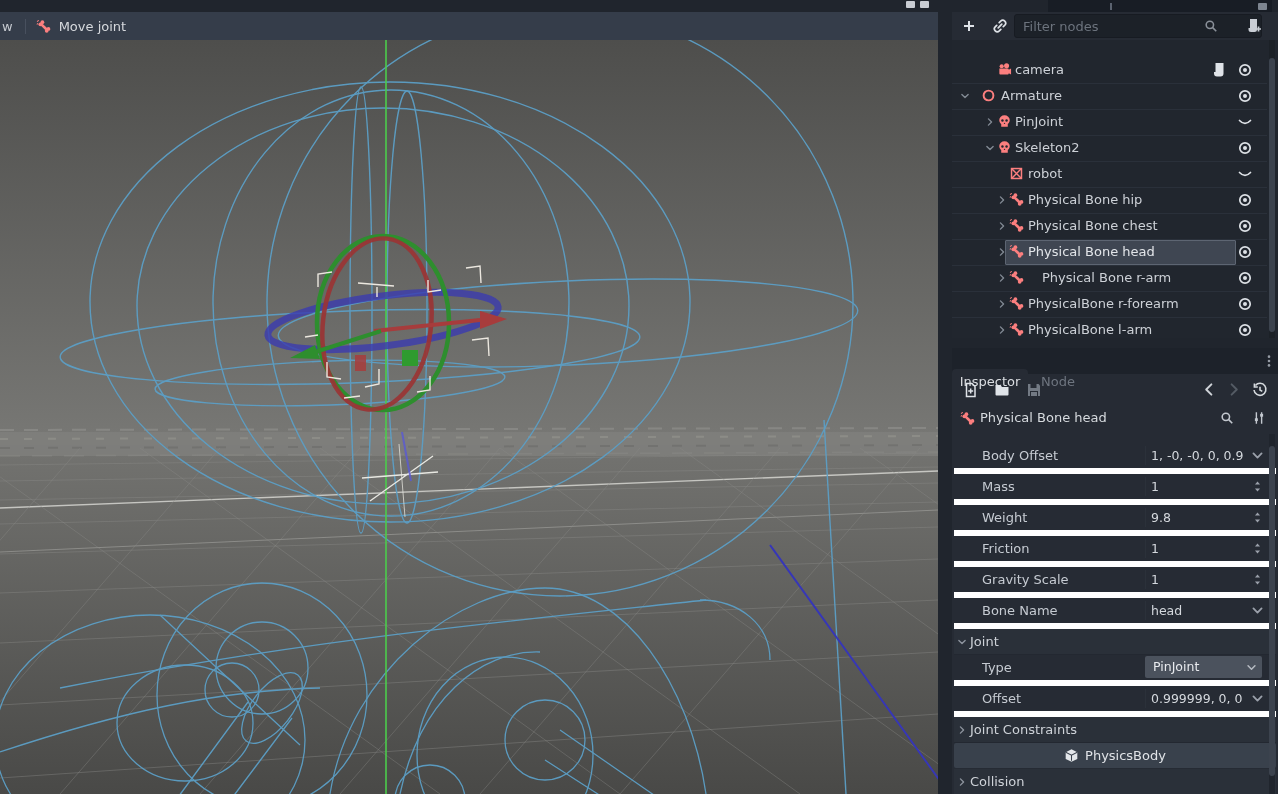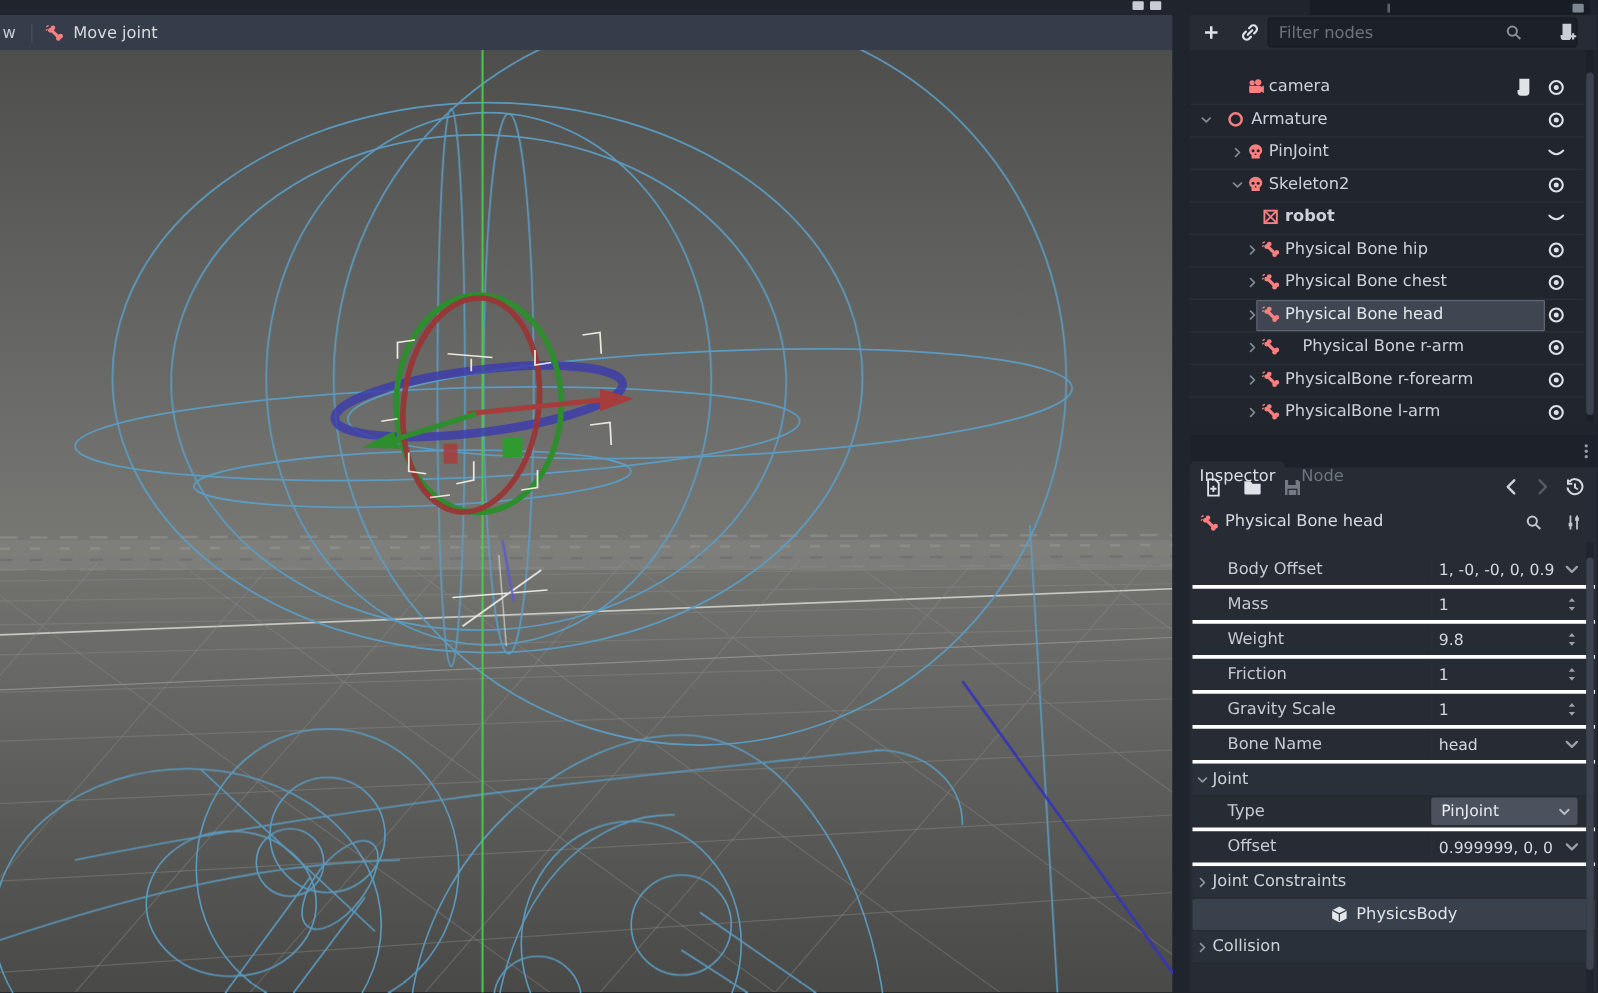--- a/index.html
+++ b/index.html
@@ -70,21 +70,21 @@
   #obj-name{position:absolute;left:28px;top:0;line-height:24px;color:#d6dade;}
 
   
   #props{left:0;top:86px;width:326px;height:360px;overflow:hidden;padding-top:9px;box-sizing:border-box;}
   .pitem{position:relative;margin:0 2px;}
   .psection{height:25px;background:#39414c;border-radius:2px;margin-bottom:1px;
             display:flex;align-items:center;justify-content:center;gap:6px;color:#e0e3e7;}
   .pcat{height:25px;background:#2a3039;border-bottom:1px solid #232831;position:relative;color:#ced2d8;}
   .pcat .cch{position:absolute;left:3px;top:8px;width:10px;height:10px;color:#8d949e;}
   .pcat .clab{position:absolute;left:16px;line-height:25px;}
-  .prow{height:25px;border-bottom:3px solid #ffffff;position:relative;}
+  .prow{height:25px;border-bottom:6px solid #ffffff;position:relative;}
   .plabel{position:absolute;left:28px;line-height:25px;color:#c6cbd2;white-space:nowrap;}
   .pdivline{position:absolute;left:191px;top:3px;bottom:3px;width:1px;background:#2b313a;}
   .pvalue{position:absolute;left:197px;line-height:25px;color:#d4d8dd;font-size:12.5px;white-space:nowrap;}
   .pctrl{position:absolute;right:12px;top:6px;width:13px;height:13px;color:#9ba1ab;cursor:pointer;}
   .pselect{position:absolute;left:191px;top:1px;width:117px;height:22px;background:#4b525d;border-radius:2px;
            color:#e8eaee;line-height:22px;padding-left:8px;box-sizing:border-box;font-size:12.5px;cursor:pointer;}
   .pselect .sch{position:absolute;right:5px;top:6px;width:11px;height:11px;color:#b6bbc2;}
   #insp-scrollbar{left:317px;top:86px;width:6px;height:360px;background:#20252d;}
   #insp-thumb{left:0;top:12px;width:6px;height:330px;background:#3c434e;border-radius:3px;}
 </style>
@@ -427,21 +427,21 @@
             </svg>
           </span>
           <span class="tlab" style="left: 76px;">Physical Bone hip</span>
           <span class="tbtn ic" style="left: 285px; color: rgb(221, 225, 230);">
             <svg viewBox="0 0 16 16">
               <circle cx="8" cy="8" r="5.2" fill="none" stroke="currentColor" stroke-width="1.7"></circle>
               <circle cx="8" cy="8" r="2" fill="currentColor"></circle>
             </svg>
           </span>
         </div>
-        <div class="trow" style="top: 121px; font-weight: bold;">
+        <div class="trow" style="top: 121px;">
           <span class="tico ic" style="left: 57px; color: rgb(252, 127, 127);">
             <svg viewBox="0 0 16 16">
               <g stroke="currentColor" stroke-width="1.6" fill="none">
                 <rect x="2.7" y="2.7" width="10.6" height="10.6"></rect>
                 <path d="M2.7 2.7l10.6 10.6M13.3 2.7L2.7 13.3"></path>
               </g>
             </svg>
           </span>
           <span class="tlab" style="left: 76px;">robot</span>
           <span class="tbtn ic" style="left: 285px; color: rgb(221, 225, 230);">

